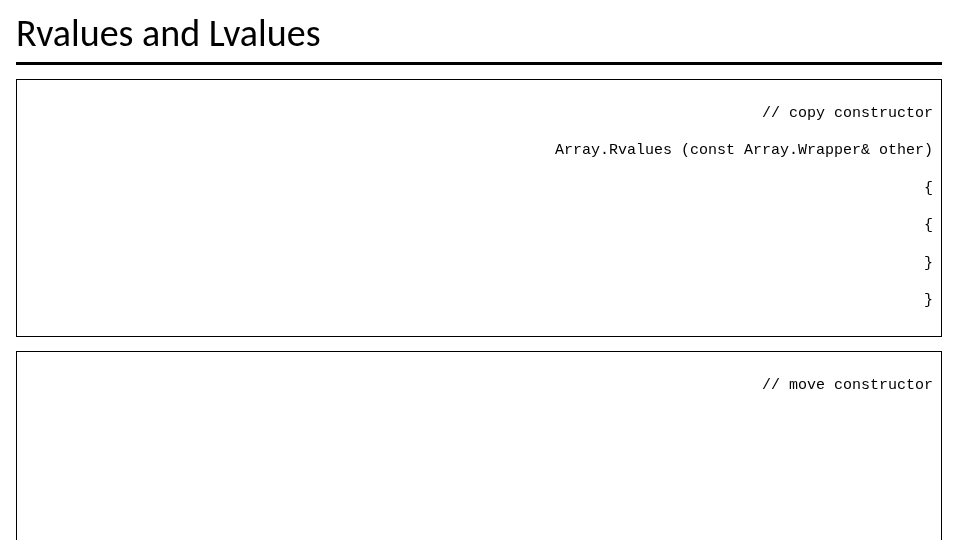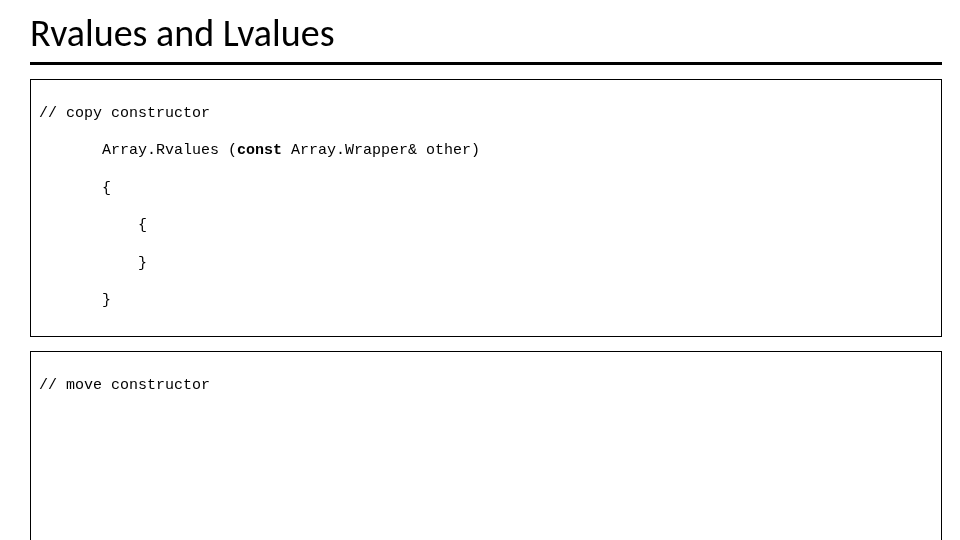--- a/index.html
+++ b/index.html
@@ -9,21 +9,21 @@
   height: 540px;
   background: #fff;
   font-family: "Segoe UI", Calibri, Arial, sans-serif;
   color: #000;
 }
 .slide {
   width: 960px;
   height: 540px;
   position: relative;
   box-sizing: border-box;
-  padding: 10px 18px 18px 30px;
+  padding: 10px 18px 18px 16px;
 }
 .title {
   font-size: 38px;
   font-weight: 400;
   margin: 0 0 6px 0;
 }
 .rule {
   height: 3px;
   background: #000;
   width: 100%;
@@ -31,22 +31,22 @@
 }
 .codebox {
   border: 1px solid #000;
   font-family: Consolas, "Courier New", monospace;
   font-size: 15px;
   line-height: 1.25;
   padding: 6px 8px;
   margin-bottom: 14px;
   white-space: pre;
 }
-.kw { font-weight: bold; }
-.codebox .line { display: block; }
+.kw { font-weight: normal; }
+.codebox .line { display: block; text-align: right; }
 </style>
 </head>
 <body>
 
 <div class="slide">
 
   <h1 class="title">Rvalues and Lvalues</h1>
   <div class="rule"></div>
 
   <div class="codebox">

